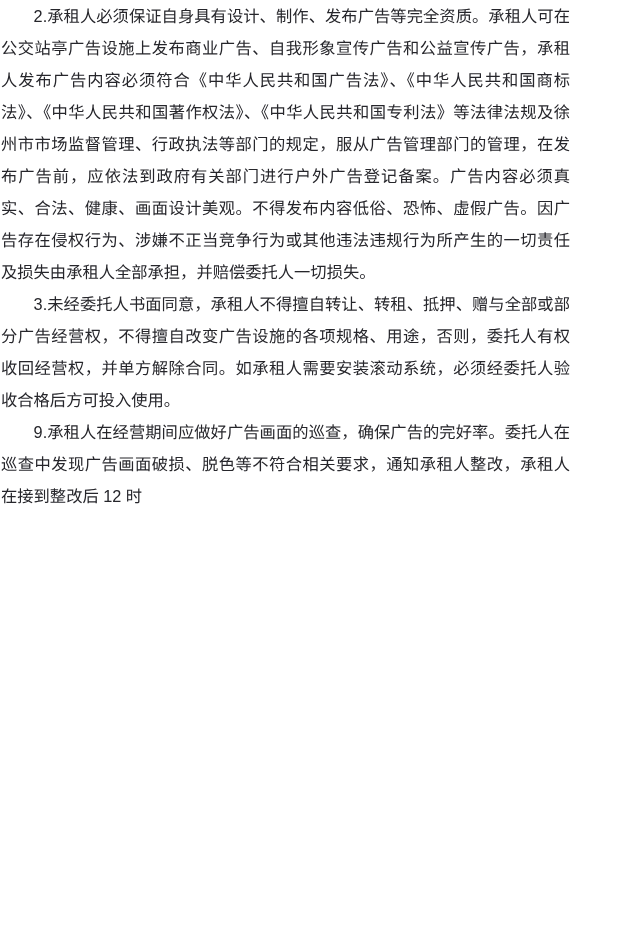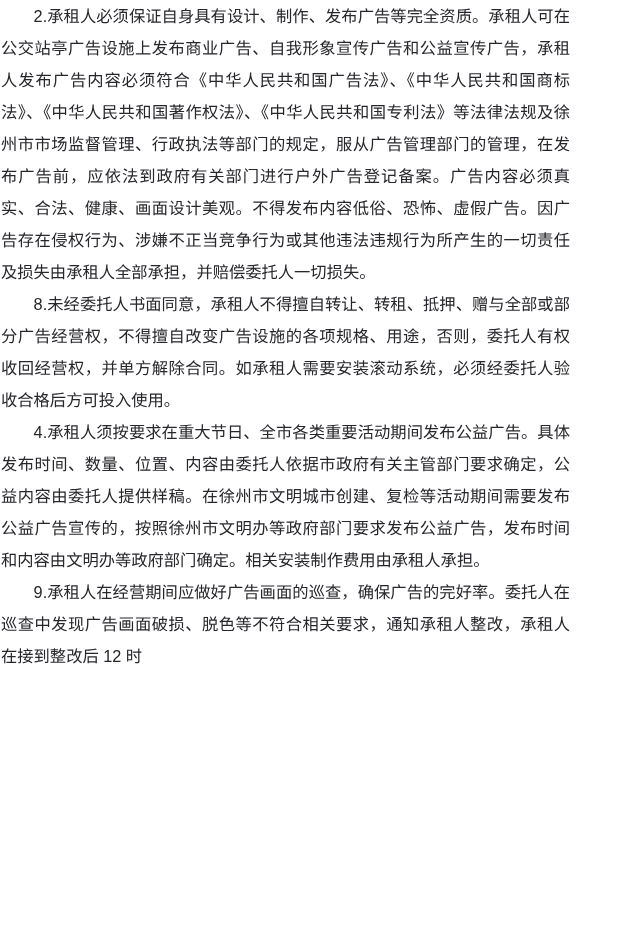--- a/index.html
+++ b/index.html
@@ -32,16 +32,15 @@
     text-indent: 2em;
     word-break: break-all;
     overflow-wrap: break-word;
   }
 </style>
 </head>
 <body>
 
 <div class="doc-page">
   <p class="clause">2.承租人必须保证自身具有设计、制作、发布广告等完全资质。承租人可在公交站亭广告设施上发布商业广告、自我形象宣传广告和公益宣传广告，承租人发布广告内容必须符合《中华人民共和国广告法》、《中华人民共和国商标法》、《中华人民共和国著作权法》、《中华人民共和国专利法》等法律法规及徐州市市场监督管理、行政执法等部门的规定，服从广告管理部门的管理，在发布广告前，应依法到政府有关部门进行户外广告登记备案。广告内容必须真实、合法、健康、画面设计美观。不得发布内容低俗、恐怖、虚假广告。因广告存在侵权行为、涉嫌不正当竞争行为或其他违法违规行为所产生的一切责任及损失由承租人全部承担，并赔偿委托人一切损失。</p>
-  <p class="clause">8.未经委托人书面同意，承租人不得擅自转让、转租、抵押、赠与全部或部分广告经营权，不得擅自改变广告设施的各项规格、用途，否则，委托人有权收回经营权，并单方解除合同。如承租人需要安装滚动系统，必须经委托人验收合格后方可投入使用。</p>
-  <p class="clause">4.承租人须按要求在重大节日、全市各类重要活动期间发布公益广告。具体发布时间、数量、位置、内容由委托人依据市政府有关主管部门要求确定，公益内容由委托人提供样稿。在徐州市文明城市创建、复检等活动期间需要发布公益广告宣传的，按照徐州市文明办等政府部门要求发布公益广告，发布时间和内容由文明办等政府部门确定。相关安装制作费用由承租人承担。</p>
+  <p class="clause">3.未经委托人书面同意，承租人不得擅自转让、转租、抵押、赠与全部或部分广告经营权，不得擅自改变广告设施的各项规格、用途，否则，委托人有权收回经营权，并单方解除合同。如承租人需要安装滚动系统，必须经委托人验收合格后方可投入使用。</p>
   <p class="clause">9.承租人在经营期间应做好广告画面的巡查，确保广告的完好率。委托人在巡查中发现广告画面破损、脱色等不符合相关要求，通知承租人整改，承租人在接到整改后 12 时</p>
 </div>
 
 </body></html>

